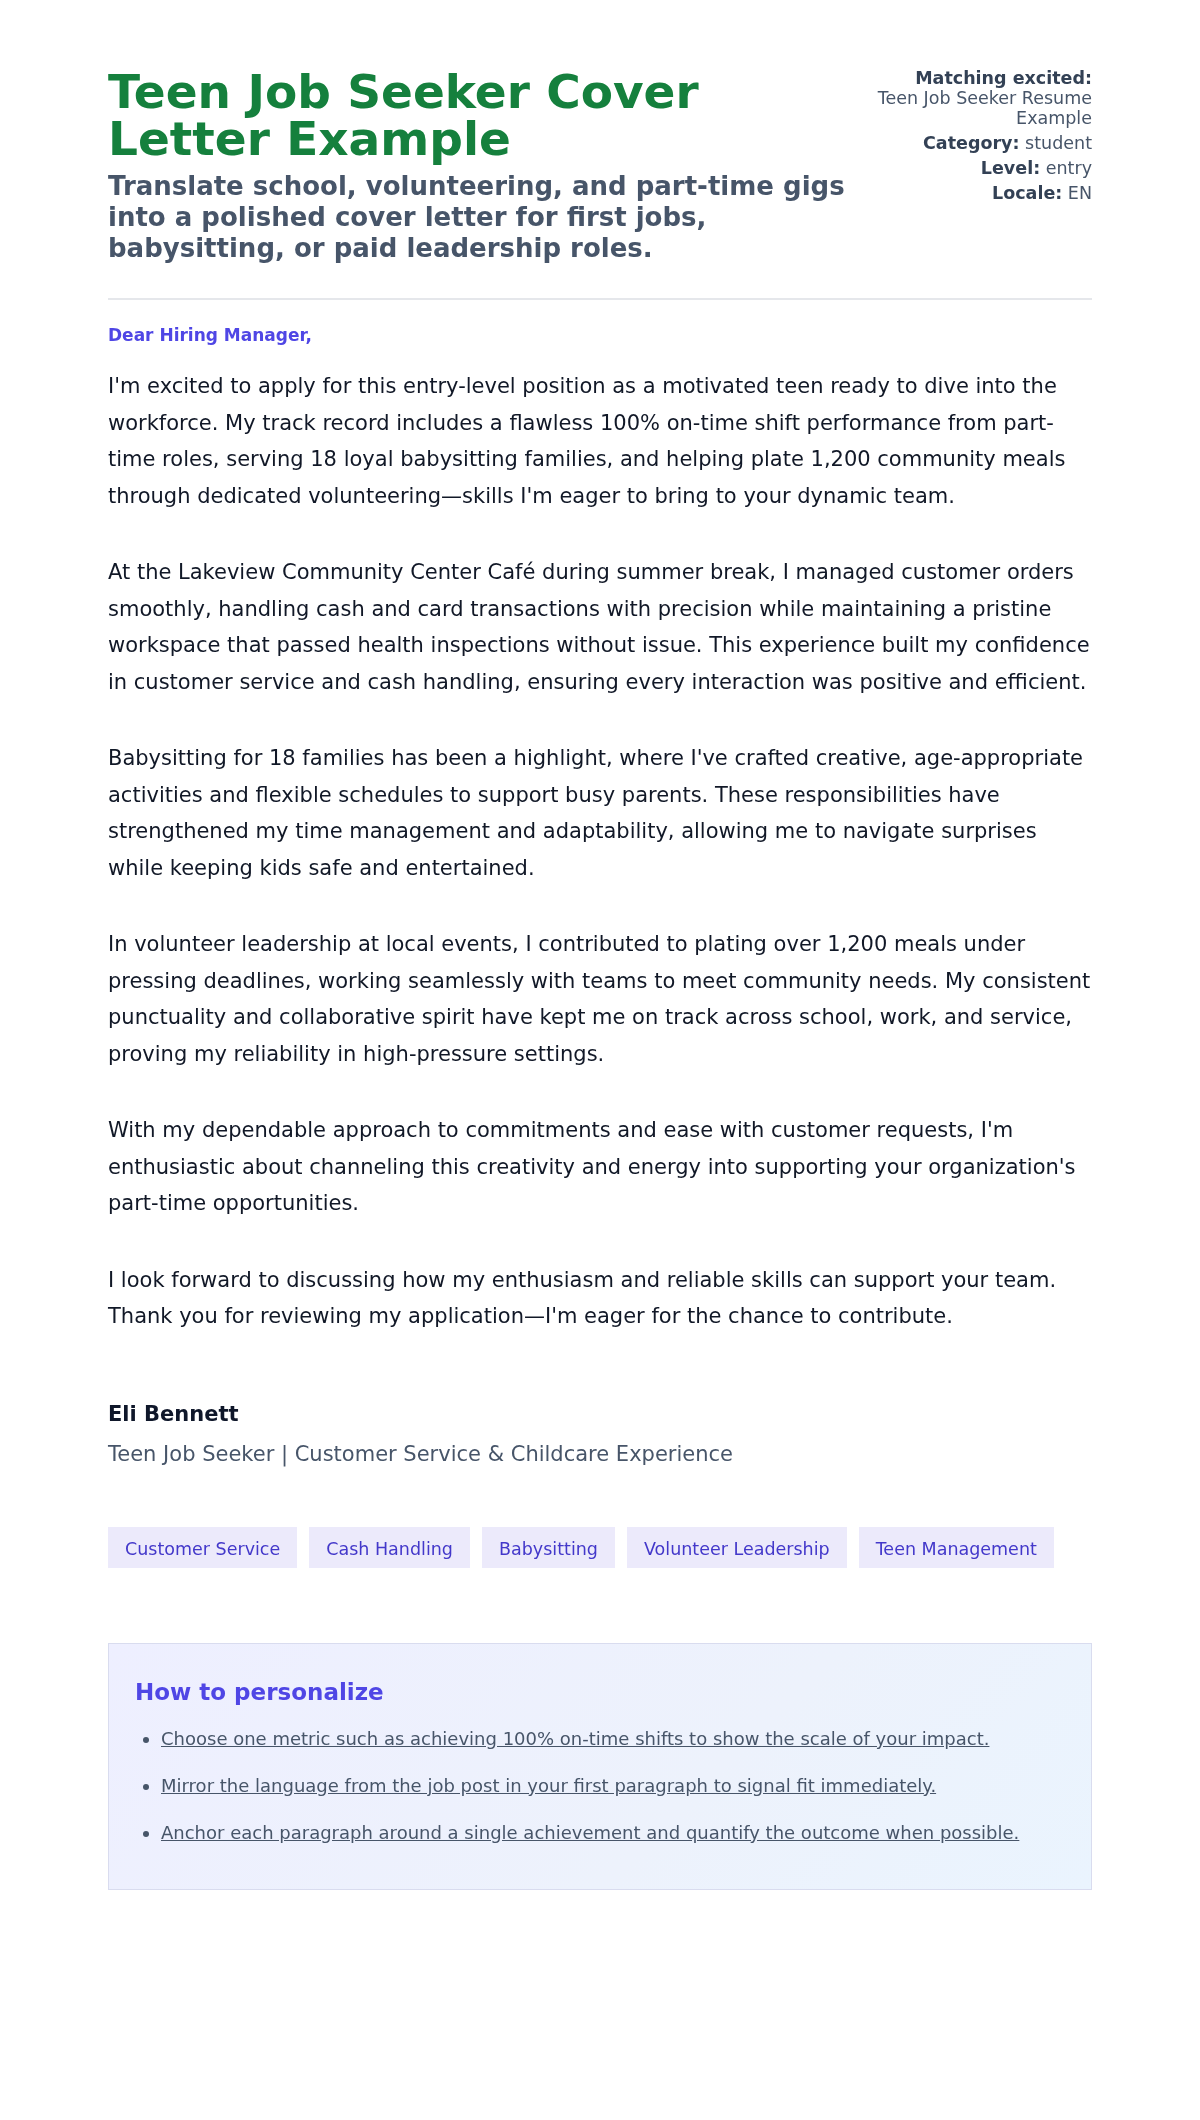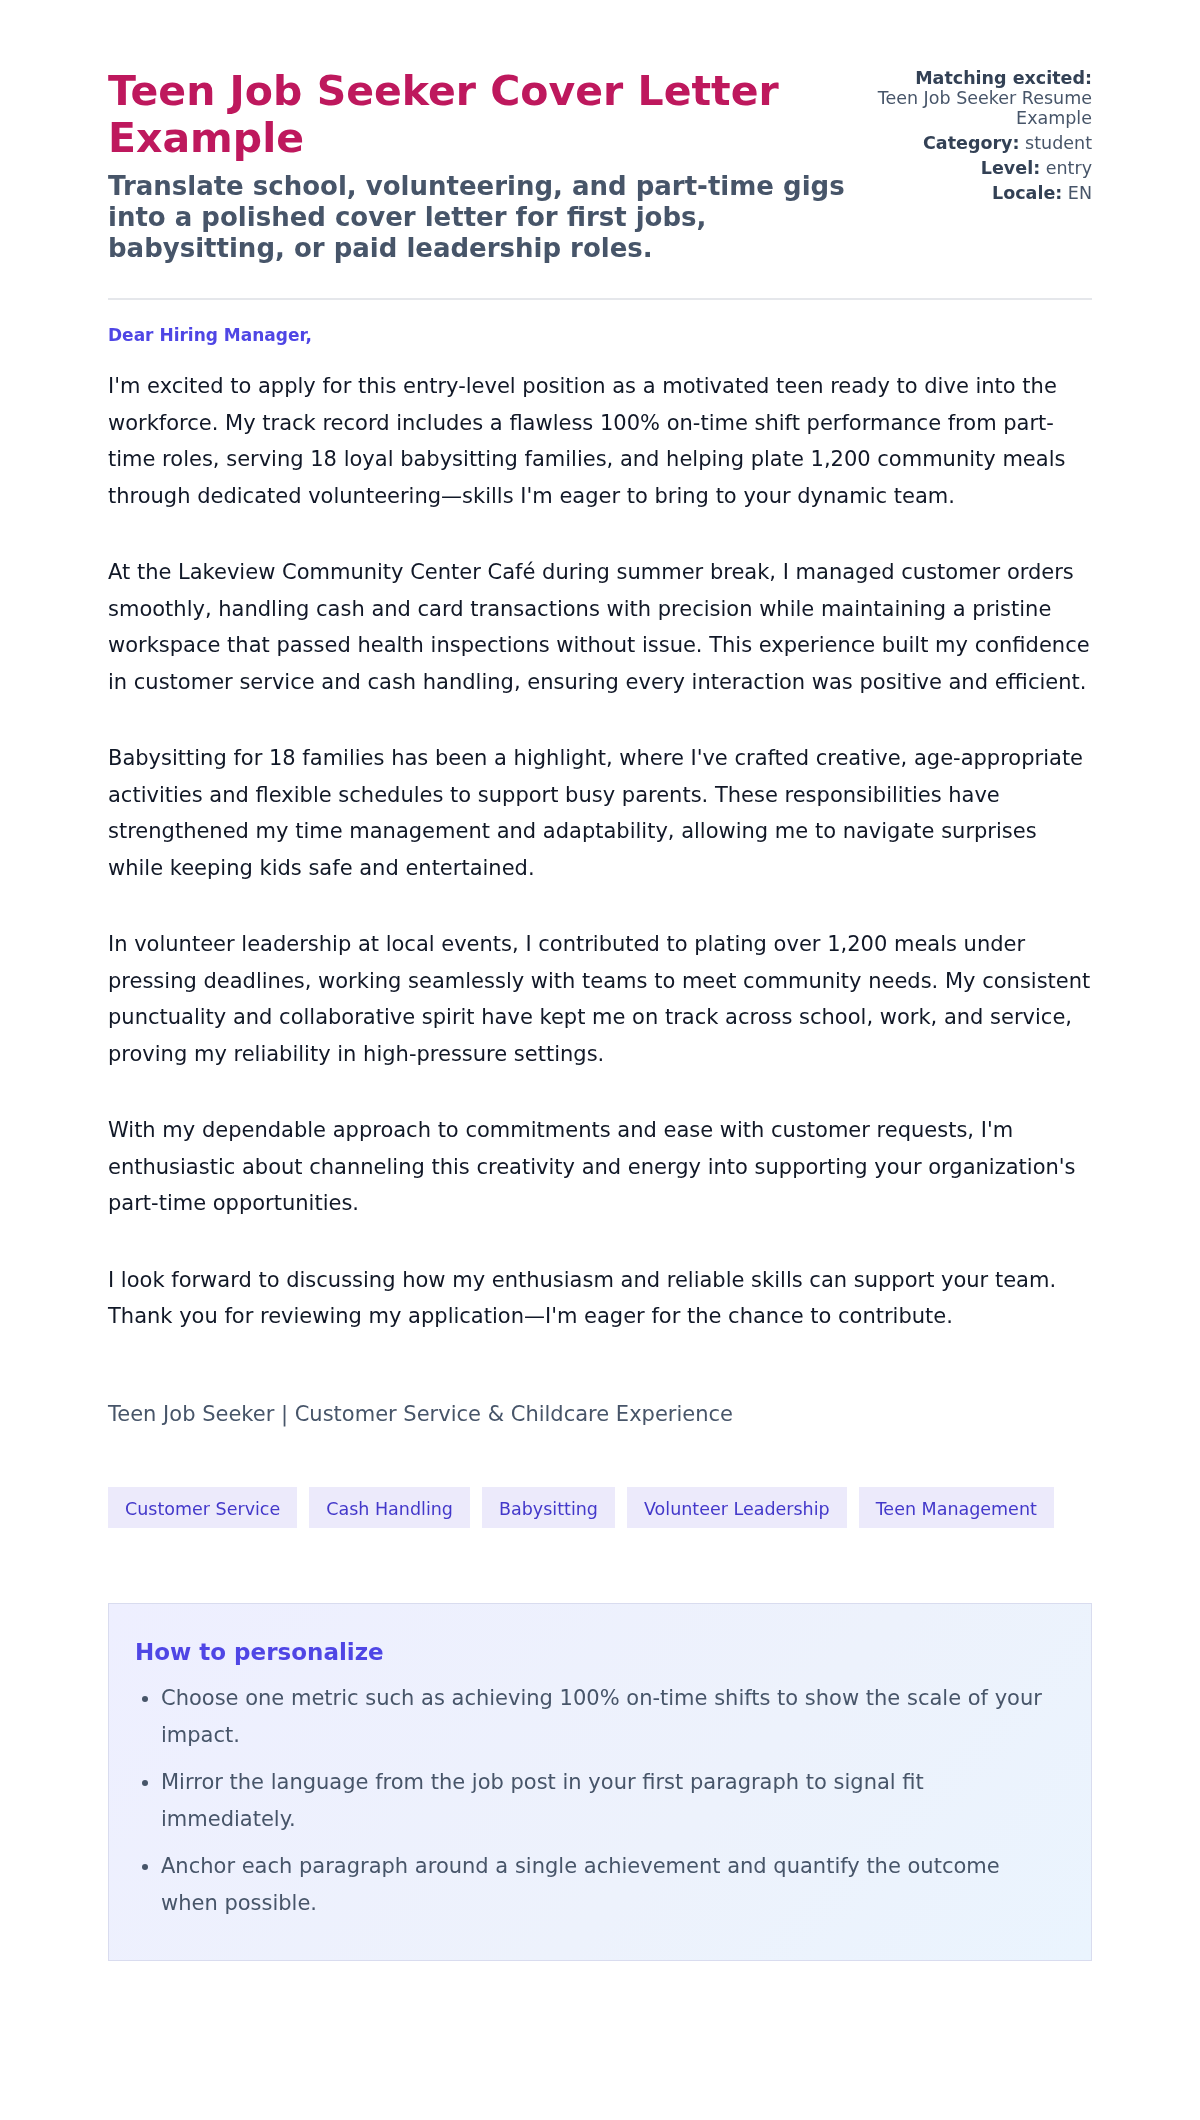--- a/index.html
+++ b/index.html
@@ -2,21 +2,21 @@
 <html><head>
 <meta charset="utf-8">
 <style>
   * { box-sizing: border-box; margin: 0; padding: 0; }
   html, body { width: 1200px; background: #ffffff; }
   body { font-family: "DejaVu Sans", sans-serif; color: #111827; }
   .page { width: 1200px; min-height: 2120px; padding: 68px 108px 52px 108px; }
 
   .header { display: flex; justify-content: space-between; align-items: flex-start; }
   .header-left { width: 760px; }
-  .title { color: #be185d; font-size: 41px; font-weight: bold; line-height: 47px; }
+  .title { color: #15803d; font-size: 47px; font-weight: bold; line-height: 47px; }
   .subtitle { color: #475569; font-size: 26px; font-weight: bold; line-height: 31px; margin-top: 9px; }
   .meta { text-align: right; font-size: 17.5px; line-height: 20px; color: #475569; width: 220px; padding-top: 0px; }
   .meta .row { margin-bottom: 5px; }
   .meta .label { font-weight: bold; color: #334155; }
   .meta .resume-row .label { display: block; }
 
   .divider { height: 2px; background: #e5e7eb; margin-top: 34px; }
 
   .greeting { color: #4f46e5; font-size: 17px; font-weight: bold; margin-top: 22px; line-height: 26px; }
 
@@ -26,21 +26,21 @@
   .signature { margin-top: 66px; }
   .sig-name { font-size: 21px; font-weight: bold; color: #0f172a; line-height: 26px; }
   .sig-title { font-size: 21px; color: #475569; margin-top: 14px; line-height: 26px; }
 
   .tags { display: flex; gap: 12px; margin-top: 60px; }
   .tag { background: #eceafb; color: #4338ca; font-size: 17.5px; height: 41px; line-height: 45px; padding: 0 17px; }
 
   .tips { margin-top: 75px; border: 1.5px solid #d9dcef; background: linear-gradient(135deg, #eeefff 0%, #edf2fc 60%, #eaf4fe 100%); padding: 34px 30px 28px 26px; }
   .tips-title { color: #4f46e5; font-size: 23px; font-weight: bold; line-height: 28px; }
   .tips ul { margin-top: 14px; padding-left: 26px; }
-  .tips li { font-size: 21px; line-height: 37px; color: #475569; margin-bottom: 10px; }
+  .tips li { font-size: 18px; line-height: 37px; color: #475569; margin-bottom: 10px; text-decoration: underline; }
   .tips li::marker { color: #475569; }
 </style>
 </head>
 <body>
 
 <div class="page">
 
   <header class="header">
     <div class="header-left">
       <h1 class="title">Teen Job Seeker Cover Letter Example</h1>
@@ -72,20 +72,21 @@
     <p class="greeting">Dear Hiring Manager,</p>
     <p class="body-p first">I'm excited to apply for this entry-level position as a motivated teen ready to dive into the workforce. My track record includes a flawless 100% on-time shift performance from part-time roles, serving 18 loyal babysitting families, and helping plate 1,200 community meals through dedicated volunteering—skills I'm eager to bring to your dynamic team.</p>
     <p class="body-p">At the Lakeview Community Center Café during summer break, I managed customer orders smoothly, handling cash and card transactions with precision while maintaining a pristine workspace that passed health inspections without issue. This experience built my confidence in customer service and cash handling, ensuring every interaction was positive and efficient.</p>
     <p class="body-p">Babysitting for 18 families has been a highlight, where I've crafted creative, age-appropriate activities and flexible schedules to support busy parents. These responsibilities have strengthened my time management and adaptability, allowing me to navigate surprises while keeping kids safe and entertained.</p>
     <p class="body-p">In volunteer leadership at local events, I contributed to plating over 1,200 meals under pressing deadlines, working seamlessly with teams to meet community needs. My consistent punctuality and collaborative spirit have kept me on track across school, work, and service, proving my reliability in high-pressure settings.</p>
     <p class="body-p">With my dependable approach to commitments and ease with customer requests, I'm enthusiastic about channeling this creativity and energy into supporting your organization's part-time opportunities.</p>
     <p class="body-p">I look forward to discussing how my enthusiasm and reliable skills can support your team. Thank you for reviewing my application—I'm eager for the chance to contribute.</p>
   </section>
 
   <section class="signature">
+    <p class="sig-name">Eli Bennett</p>
     <p class="sig-title">Teen Job Seeker | Customer Service &amp; Childcare Experience</p>
   </section>
 
   <div class="tags">
     <span class="tag">Customer Service</span>
     <span class="tag">Cash Handling</span>
     <span class="tag">Babysitting</span>
     <span class="tag">Volunteer Leadership</span>
     <span class="tag">Teen Management</span>
   </div>

